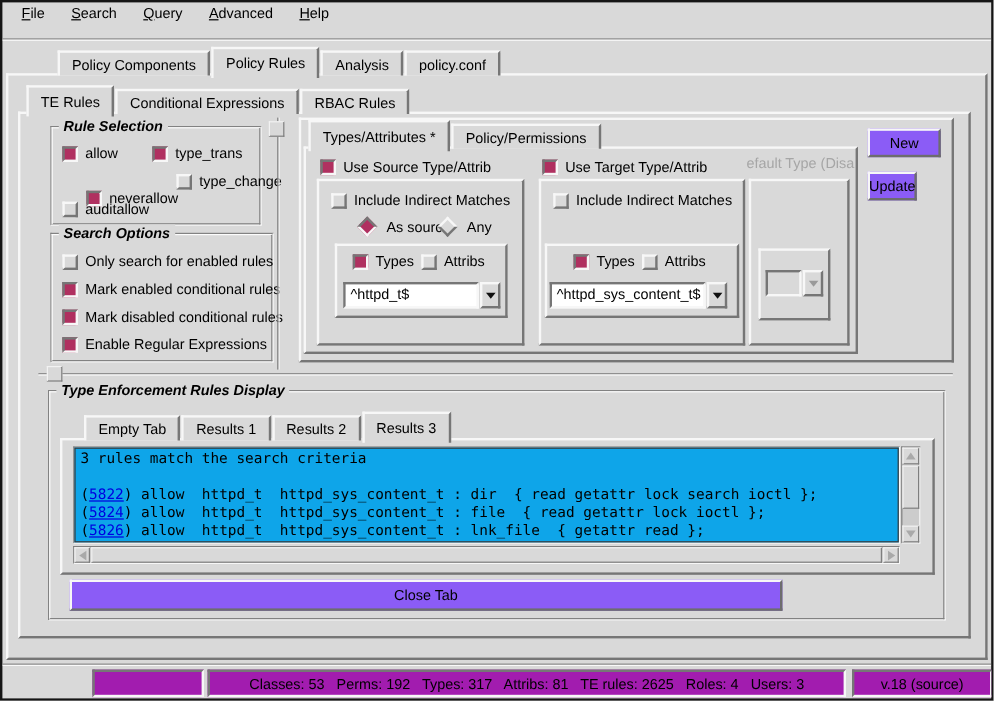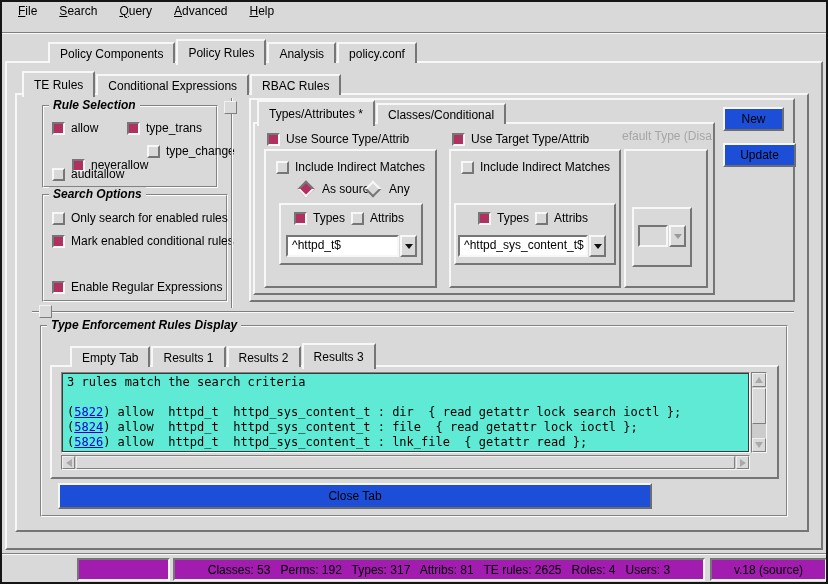--- a/index.html
+++ b/index.html
@@ -4,21 +4,21 @@
 <style>
   html,body{margin:0;padding:0;background:#b9b9b9;}
   .window{
     position:relative;width:828px;height:584px;background:#d9d9d9;
     border:2px solid #151515;box-sizing:border-box;overflow:hidden;
     font-family:"Liberation Sans",sans-serif;font-size:12px;color:#000;
   }
   .abs{position:absolute;}
   
   .raised{border:2px solid;border-color:#f7f7f7 #767676 #767676 #f7f7f7;background:#d9d9d9;box-sizing:border-box;}
-  .btn{border:2px solid;border-color:#f7f7f7 #6d6d6d #6d6d6d #f7f7f7;background:#1d4ed8;
+  .btn{border:2px solid;border-color:#f7f7f7 #6d6d6d #6d6d6d #f7f7f7;background:#8b5cf6;
        display:flex;align-items:center;justify-content:center;box-sizing:border-box;cursor:default;}
   
   .lframe{position:absolute;border:1px solid;border-color:#828282 #fcfcfc #fcfcfc #828282;box-sizing:border-box;}
   .lframe::before{content:"";position:absolute;inset:0;border:1px solid;border-color:#fcfcfc #828282 #828282 #fcfcfc;pointer-events:none;}
   .lf-title{position:absolute;top:-8px;left:6px;z-index:2;background:#d9d9d9;padding:0 4px;
             font-weight:bold;font-style:italic;font-size:12px;white-space:nowrap;}
   
   .menubar{position:absolute;left:2px;top:0;right:2px;height:28px;display:flex;padding-left:8px;gap:10px;}
   .menu-item{display:inline-block;padding:2px 6px;white-space:nowrap;}
   .menu-item::first-letter{text-decoration:underline;}
@@ -45,21 +45,21 @@
   .combo{position:absolute;display:flex;height:22px;box-sizing:border-box;}
   .combo .entry{flex:1;background:#fff;border:2px solid;border-color:#767676 #f7f7f7 #f7f7f7 #767676;
                 padding:1px 4px;white-space:nowrap;overflow:hidden;line-height:15px;box-sizing:border-box;}
   .combo .arrow{width:17px;margin-left:1px;background:#d9d9d9;border:2px solid;
                 border-color:#f7f7f7 #767676 #767676 #f7f7f7;display:flex;align-items:center;justify-content:center;box-sizing:border-box;}
   .tri-down{width:0;height:0;border-left:4px solid transparent;border-right:4px solid transparent;border-top:5px solid #111;}
   .combo.disabled .entry{background:#d9d9d9;}
   .combo.disabled .tri-down{border-top-color:#9a9a9a;}
   
   .textframe{position:absolute;border:1px solid;border-color:#828282 #fcfcfc #fcfcfc #828282;box-sizing:border-box;}
-  .text-inner{width:100%;height:100%;background:#5eead4;border:1px solid #3a3a3a;box-sizing:border-box;
+  .text-inner{width:100%;height:100%;background:#0ea5e9;border:1px solid #3a3a3a;box-sizing:border-box;
               font-family:"DejaVu Sans Mono",monospace;font-size:12px;line-height:15px;
               padding:1px 4px;overflow:hidden;}
   .tline{white-space:pre;}
   .rlink{color:#0000e0;text-decoration:underline;cursor:pointer;}
   
   .scroll{position:absolute;background:#cccccc;border:1px solid;border-color:#7e7e7e #f7f7f7 #f7f7f7 #7e7e7e;box-sizing:border-box;}
   .sb-btn{position:absolute;background:#d9d9d9;border:1px solid;border-color:#f0f0f0 #7e7e7e #7e7e7e #f0f0f0;
           display:flex;align-items:center;justify-content:center;box-sizing:border-box;}
   .sb-thumb{position:absolute;background:#d9d9d9;border:1px solid;border-color:#f0f0f0 #7e7e7e #7e7e7e #f0f0f0;box-sizing:border-box;}
   .tri-up-o{width:0;height:0;border-left:4px solid transparent;border-right:4px solid transparent;border-bottom:6px solid #a9a9a9;}
@@ -131,33 +131,37 @@
     <span class="lf-title">Search Options</span>
   </div>
   <div class="abs cb" style="left:50px;top:209px;">
     <span class="ind"></span>
     <span>Only search for enabled rules</span>
   </div>
   <div class="abs cb on" style="left:50px;top:232px;">
     <span class="ind"></span>
     <span>Mark enabled conditional rules</span>
   </div>
+  <div class="abs cb on" style="left:50px;top:255px;">
+    <span class="ind"></span>
+    <span>Mark disabled conditional rules</span>
+  </div>
   <div class="abs cb on" style="left:50px;top:278px;">
     <span class="ind"></span>
     <span>Enable Regular Expressions</span>
   </div>
 
   <div class="abs groove-v" style="left:229px;top:96px;height:210px;"></div>
   <div class="sash-handle" style="left:222px;top:99px;"></div>
 
   <div class="abs raised" style="left:247px;top:96px;width:546px;height:204px;"></div>
   <div class="page" style="left:251px;top:120px;width:462px;height:173px;"></div>
   <div class="tabrow" style="left:255px;top:98px;height:24px;">
     <div class="tab active">Types/Attributes *</div>
-    <div class="tab">Classes/Conditional</div>
+    <div class="tab">Policy/Permissions</div>
   </div>
 
   <div class="abs cb on" style="left:265px;top:130px;">
     <span class="ind"></span>
     <span>Use Source Type/Attrib</span>
   </div>
   <div class="abs raised" style="left:262px;top:147px;width:173px;height:139px;"></div>
   <div class="abs cb" style="left:274px;top:158px;">
     <span class="ind"></span>
     <span>Include Indirect Matches</span>
@@ -215,21 +219,21 @@
   <div class="abs raised" style="left:622px;top:147px;width:84px;height:139px;"></div>
   <div class="abs raised" style="left:630px;top:205px;width:60px;height:60px;"></div>
   <div class="combo disabled" style="left:636px;top:223px;width:48px;">
     <span class="entry"></span>
     <span class="arrow">
         <span class="tri-down"></span>
       </span>
   </div>
 
   <div class="abs btn" style="left:721px;top:105px;width:61px;height:24px;">New</div>
-  <div class="abs btn" style="left:721px;top:141px;width:73px;height:24px;">Update</div>
+  <div class="abs btn" style="left:721px;top:141px;width:41px;height:24px;">Update</div>
 
   <div class="abs groove-h" style="left:30px;top:309px;width:762px;"></div>
   <div class="sash-handle" style="left:37px;top:303px;"></div>
 
   <div class="lframe" style="left:38px;top:323px;width:748px;height:192px;">
     <span class="lf-title">Type Enforcement Rules Display</span>
   </div>
 
   <div class="page" style="left:48px;top:363px;width:729px;height:114px;"></div>
   <div class="tabrow" style="left:48px;top:341px;height:24px;padding-left:20px;">

